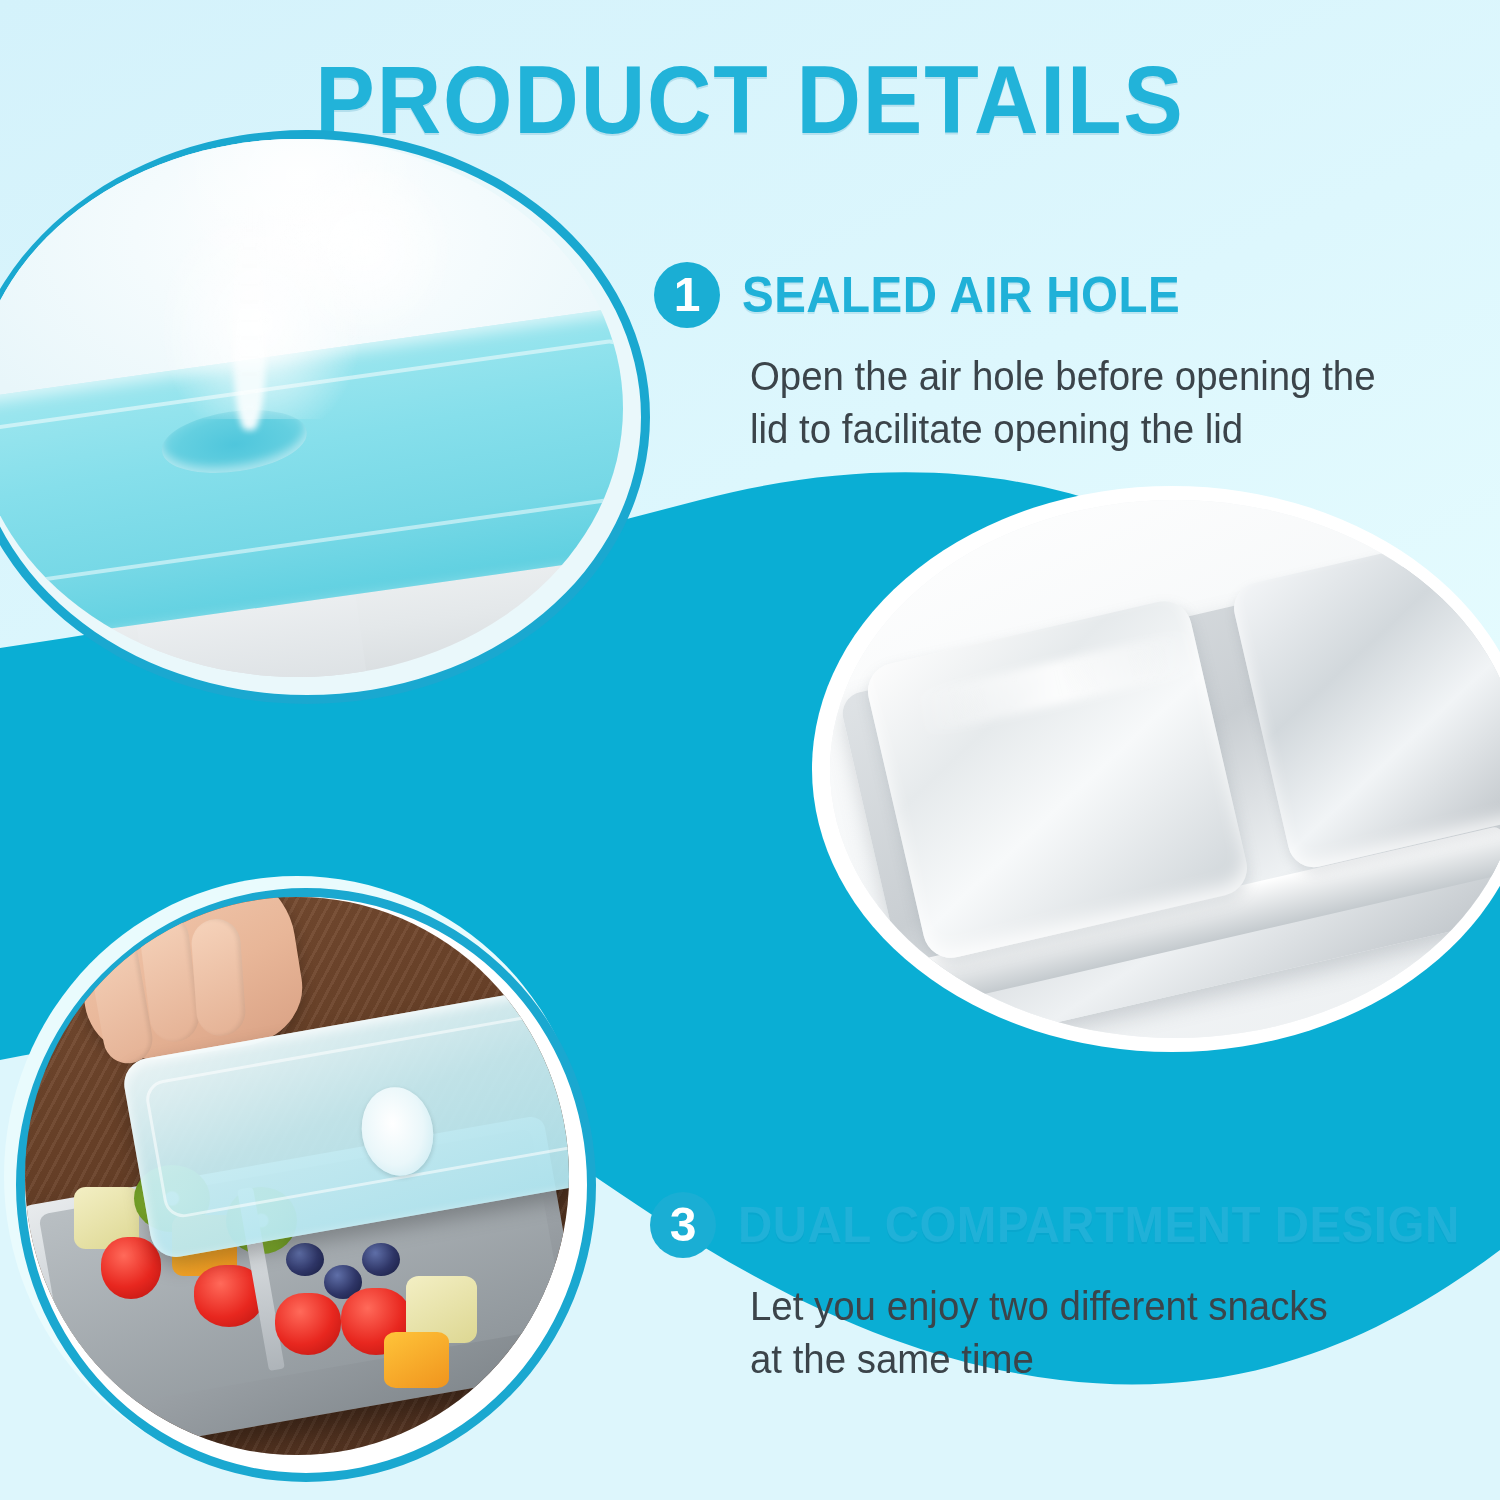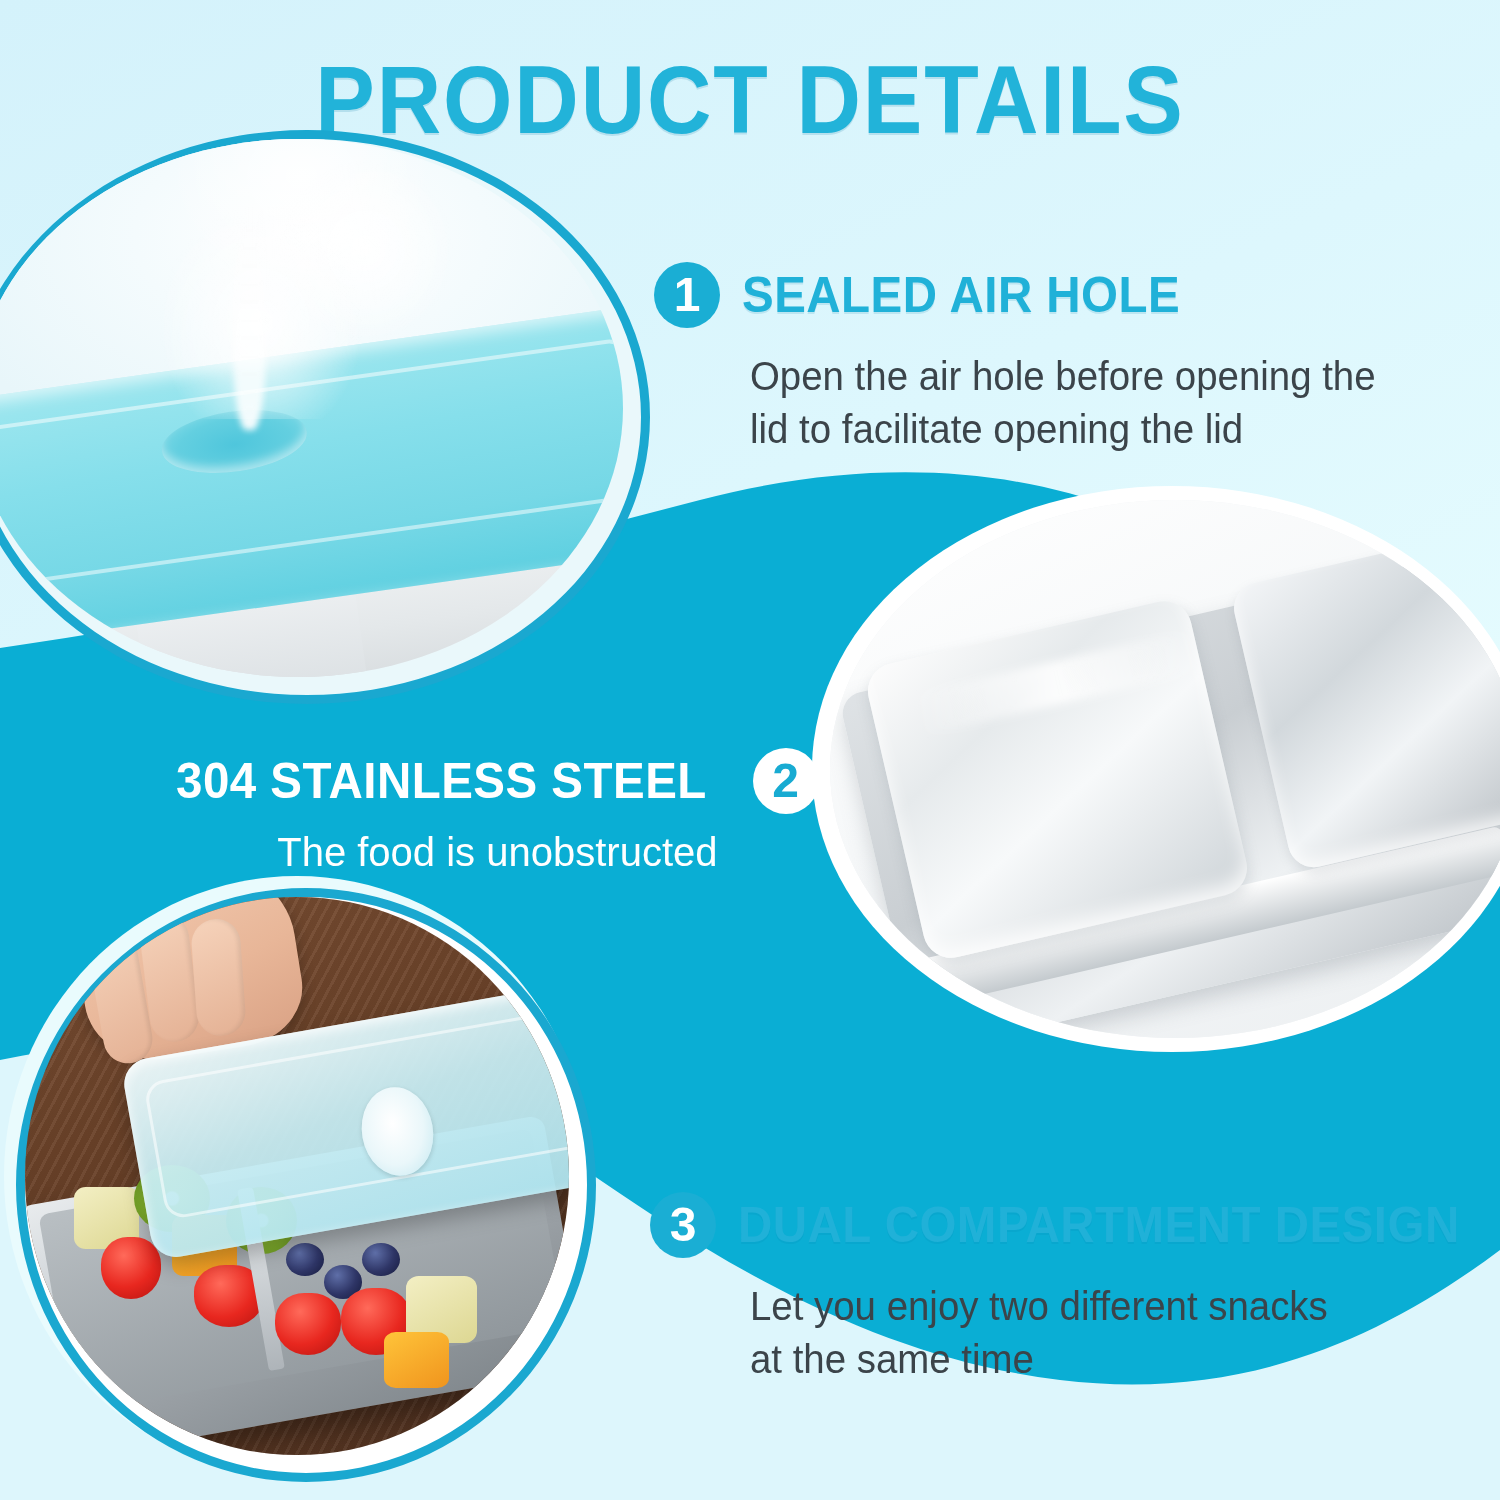--- a/index.html
+++ b/index.html
@@ -230,27 +230,20 @@
 
   <div class="block" id="b1">
     <div class="head-row">
       <div class="badge badge-teal">1</div>
       <div class="head head-teal">SEALED AIR HOLE</div>
     </div>
     <div class="body" style="white-space:pre-line">Open the air hole before opening the
 lid to facilitate opening the lid</div>
   </div>
 
-  <div class="block" id="b2">
-    <div class="head-row">
-      <div class="head head-white">304 STAINLESS STEEL</div>
-      <div class="badge badge-white">2</div>
-    </div>
-    <div class="body body-white" style="white-space:pre-line">The food is unobstructed</div>
-  </div>
 
   <div class="block" id="b3">
     <div class="head-row">
       <div class="badge badge-teal">3</div>
       <div class="head head-teal">DUAL COMPARTMENT DESIGN</div>
     </div>
     <div class="body" style="white-space:pre-line">Let you enjoy two different snacks
 at the same time</div>
   </div>
 

